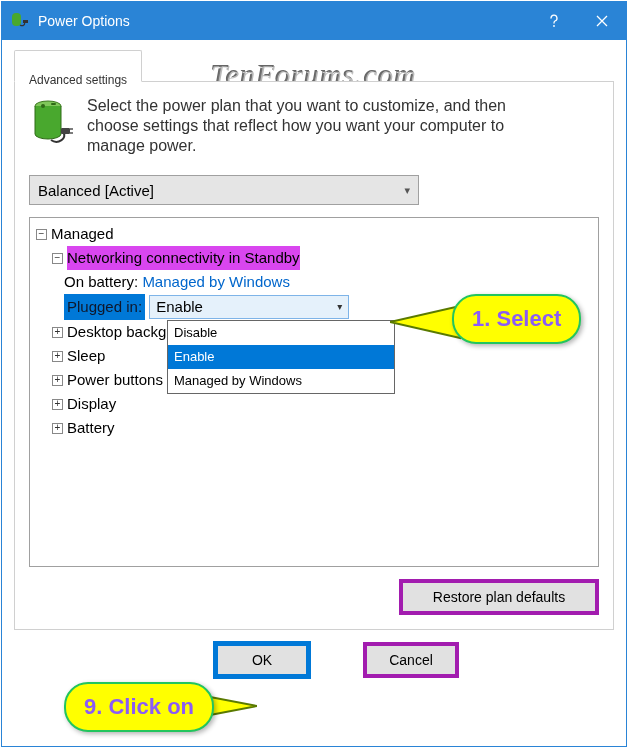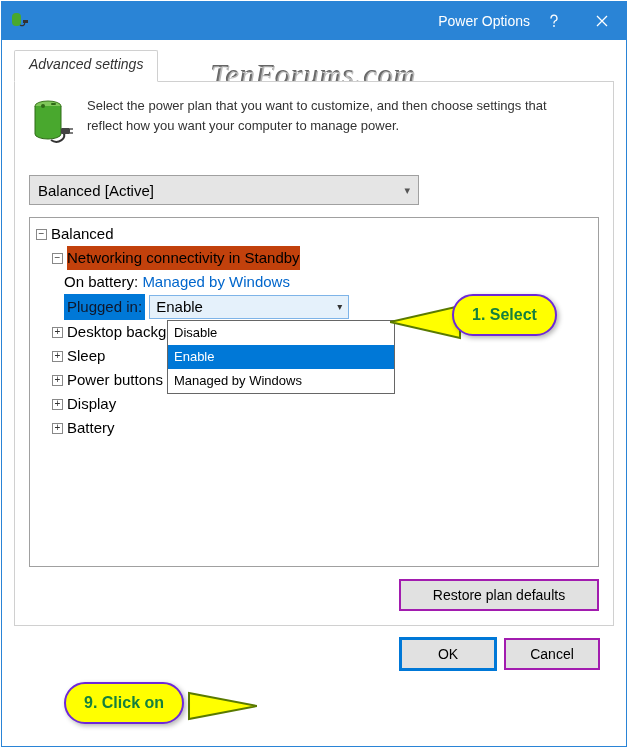--- a/index.html
+++ b/index.html
@@ -30,44 +30,43 @@
     align-items: center;
     padding: 0 0 0 8px;
     font-size: 14px;
   }
   .titlebar .app-icon {
     width: 20px; height: 20px;
     margin-right: 8px;
     display: inline-flex;
     align-items: center;
   }
-  .titlebar .title { flex: 1; text-align: right; }
+  .titlebar .title { flex: 1; }
   .titlebar .winbtn {
     width: 48px;
     height: 38px;
     display: flex;
     align-items: center;
     justify-content: center;
     font-size: 14px;
     color: #fff;
   }
   .winbtn.close svg, .winbtn.help svg { stroke: #fff; }
   .client { padding: 10px 12px 12px 12px; position: relative; }
   .tab-strip { display: flex; height: 32px; margin-bottom: -1px; }
   .tab {
     border: 1px solid #d0d0d0;
     border-bottom: 1px solid #fff;
     background: #fff;
-    padding: 5px 14px 4px 14px;
-    font-size: 14px;
+    padding: 22px 14px 4px 14px;
+    font-size: 12px;
     color: #333;
     border-radius: 2px 2px 0 0;
     position: relative;
     z-index: 1;
-    font-style: italic;
   }
   .tabbody {
     border: 1px solid #d0d0d0;
     padding: 14px 14px 14px 14px;
     background: #fff;
   }
   .intro { display: flex; gap: 14px; margin-bottom: 18px; }
   .plan-select {
     display: flex; align-items: center;
     border: 1px solid #a0a0a0;
@@ -95,21 +94,21 @@
   .expander {
     width: 11px; height: 11px;
     border: 1px solid #888;
     display: inline-flex;
     align-items: center; justify-content: center;
     font-size: 10px; line-height: 10px;
     margin-right: 4px;
     color: #333;
     background: #fff;
   }
-  .hl-yellow { background: #c2410c; }
+  .hl-yellow { background: #d946ef; }
   .sel-label {
     background: #0078d7; color: #0f172a;
     padding: 1px 3px;
   }
   .link-blue { color: #0066cc; }
   .combo {
     display: inline-flex;
     align-items: center;
     justify-content: space-between;
     border: 1px solid #7eb4e8;
@@ -127,63 +126,64 @@
     background: #fff;
     width: 228px;
     font-size: 13px;
     line-height: 24px;
     z-index: 5;
   }
   .combo-list .opt { padding: 0 6px; }
   .combo-list .opt.sel { background: #0078d7; color: #fff; }
   .restore-row { display: flex; justify-content: flex-end; margin-top: 12px; }
   .btn {
-    border: 2px solid #a21caf;
+    border: 4px solid #a21caf;
     background: #e1e1e1;
     font-size: 14px;
     padding: 6px 16px;
     min-width: 96px;
     text-align: center;
+    margin-left: 45px;
   }
   .btn.disabled { color: #8a8a8a; background: #ececec; border-color:#cfcfcf;}
   .btn.focus { border-color: #0078d7; outline: 1px solid #0078d7; }
   .btn-row {
     display: flex; gap: 8px;
-    justify-content: flex-end;
+    justify-content: center;
     padding: 12px 14px 8px 14px;
   }
   .callout {
     position: absolute;
     background: #ffff00;
-    border: 2px solid #6d28d9;
+    border: 2px solid #22c55e;
     border-radius: 24px;
     padding: 10px 18px;
     font-weight: bold;
-    font-size: 16px;
-    color: #15803d;
+    font-size: 22px;
+    color: #8b5cf6;
     z-index: 10;
     box-shadow: 2px 2px 5px rgba(0,0,0,0.3);
   }
   .tail {
     position: absolute;
     z-index: 9;
   }
   .watermark {
     position: absolute;
     top: 56px; left: 0; right: 0;
     text-align: center;
     font-family: Georgia, "Times New Roman", serif;
     font-size: 30px;
     letter-spacing: 1px;
     color: rgba(130,130,130,0.55);
     font-style: italic;
     pointer-events: none;
     text-shadow: 1px 1px 0 #fff, -1px -1px 0 #666;
   }
-  .intro-text { color: #333; font-size: 13px; line-height: 20px; }
+  .intro-text { color: #333; font-size: 16px; line-height: 20px; }
 </style>
 </head>
 <body>
 
 <div class="window">
 
   <div class="titlebar">
     <span class="app-icon">
       <svg width="20" height="20" viewBox="0 0 20 20">
         <path d="M7 2 a4 4 0 0 1 4 4 v5 a4 4 0 0 1 -4 4 h-1 a4 4 0 0 1 -4 -4 V6 a4 4 0 0 1 4-4 Z" fill="#49a82e"></path>
@@ -232,21 +232,21 @@
       </div>
 
       <div class="plan-select">
         <span>Balanced [Active]</span>
         <span class="chev">▾</span>
       </div>
 
       <div class="treebox">
         <div class="tree-row ind1">
           <span class="expander">−</span>
-          <span>Balanced</span>
+          <span>Managed</span>
         </div>
         <div class="tree-row ind2">
           <span class="expander">−</span>
           <span class="hl-yellow">Networking connectivity in Standby</span>
         </div>
         <div class="tree-row ind3">
           <span>On battery:</span>
           <span>&nbsp;</span>
           <span class="link-blue">Managed by Windows</span>
         </div>

